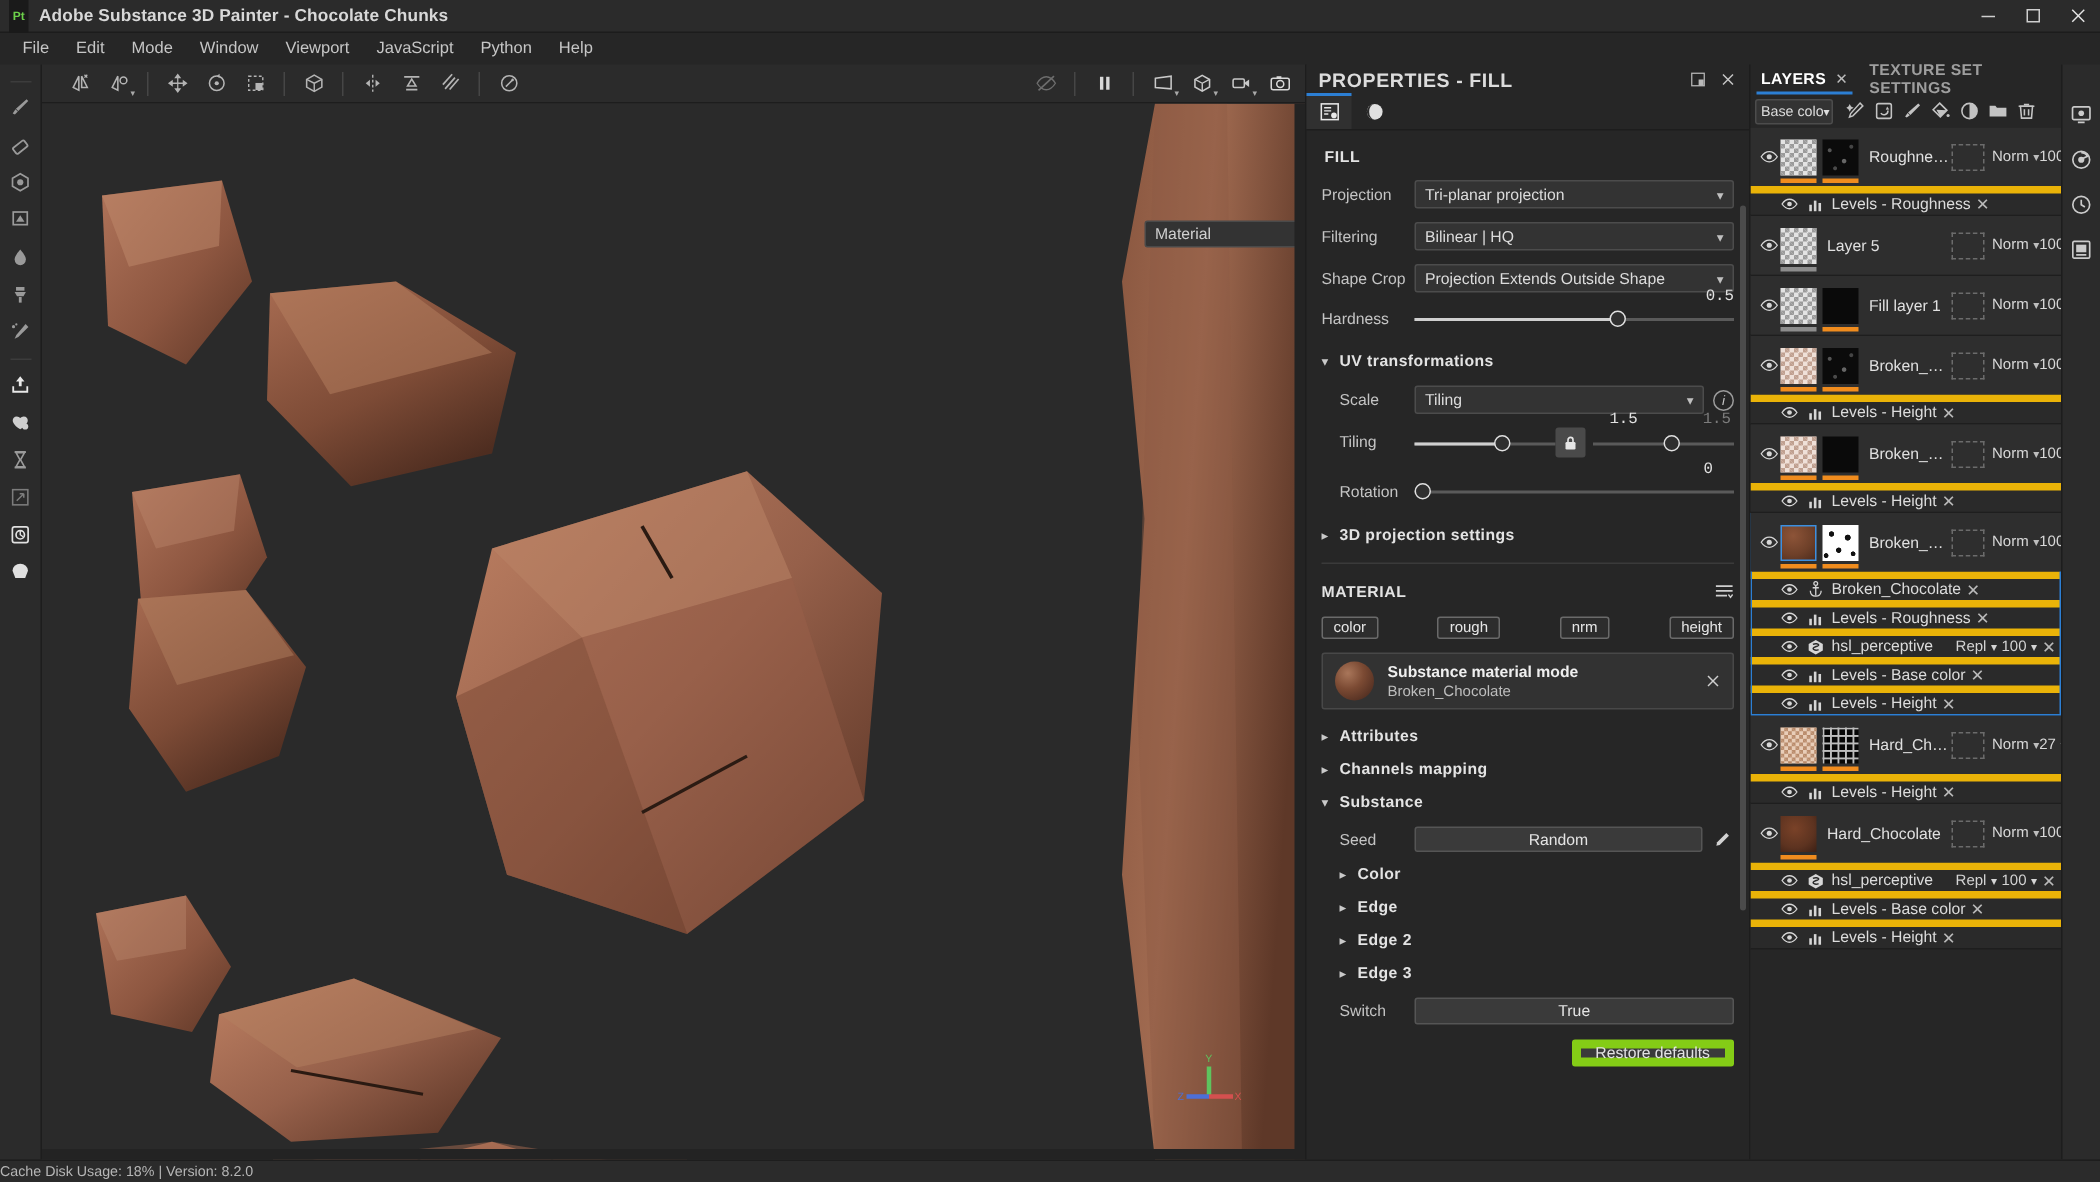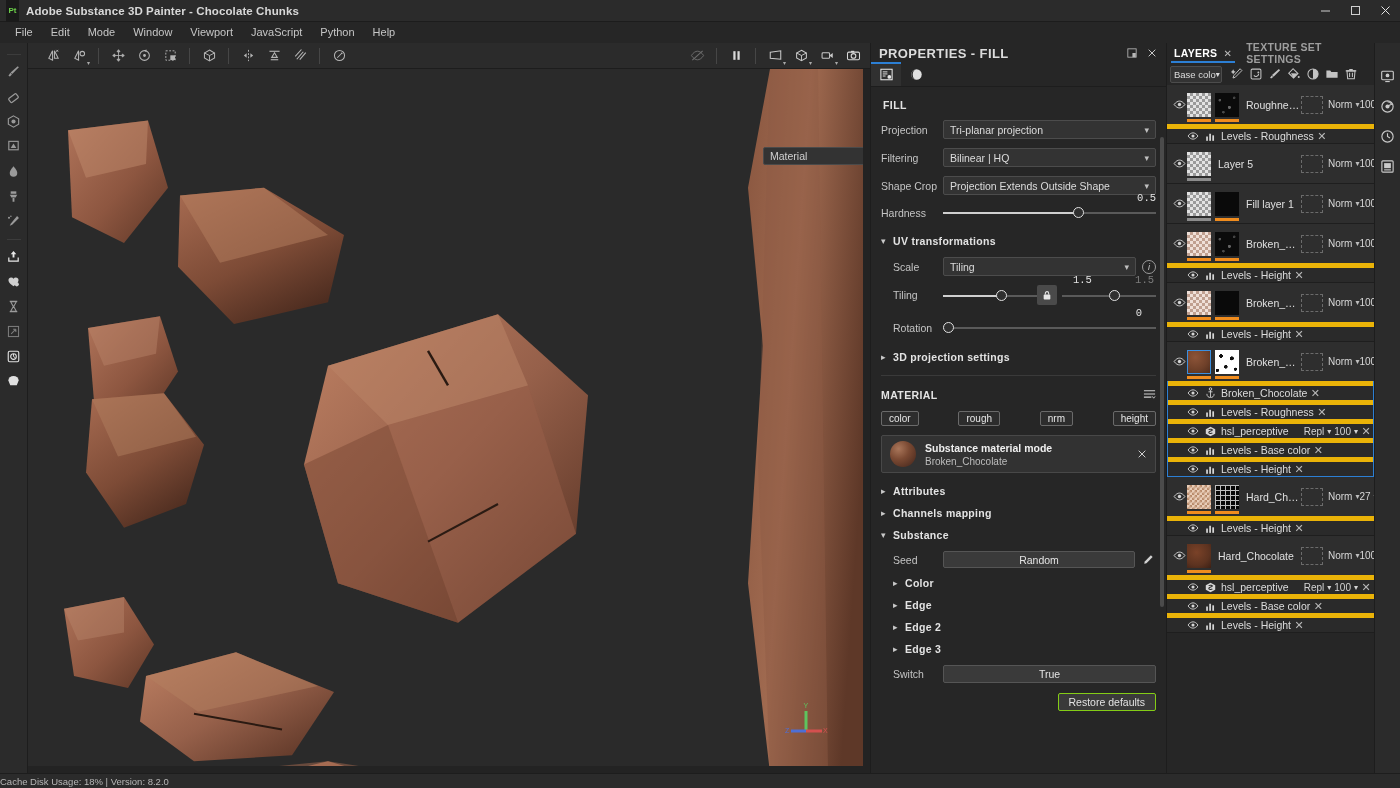--- a/index.html
+++ b/index.html
@@ -95,21 +95,21 @@
             padding:0 8px; margin-bottom:12px;}
   .matball{ width:26px;height:26px;border-radius:50%;margin-right:9px;flex:0 0 26px;
             background:radial-gradient(circle at 33% 30%, #a9765a 0%, #7b4a33 42%, #40231a 100%);}
   .matname{ font-size:10.5px; font-weight:bold; color:#efefef; }
   .matsub{ font-size:10px; color:#bdbdbd; margin-top:2px;}
   .matx{ margin-left:auto; color:#cfcfcf; font-size:12px;}
 
   .valuefield{ flex:1; height:17px; background:#3a3a3a; border:1px solid #555; border-radius:2px;
                display:flex; align-items:center; justify-content:center; font-size:10.5px; color:#e4e4e4;}
   .pencil{ width:16px;display:flex;align-items:center;justify-content:center;color:#d2d2d2;margin-left:5px;}
-  .btn{ height:18px; background:#3a3a3a; border:1px solid #84cc16; border-radius:2px; padding:0 10px;
+  .btn{ height:18px; background:#3a3a3a; border:6px solid #84cc16; border-radius:2px; padding:0 10px;
         display:inline-flex; align-items:center; font-size:10.5px; color:#e2e2e2; }
   .btnrow{ display:flex; justify-content:flex-end; margin-top:10px;}
 
   
   .layers{ width:208px; background:#262626; display:flex; flex-direction:column; border-left:1px solid #1d1d1d;}
   .ltabs{ height:20px; display:flex; align-items:center; }
   .ltab{ display:flex; align-items:center; height:20px; padding:0 7px; font-size:10.5px; font-weight:bold;
          color:#9e9e9e; letter-spacing:.3px; position:relative;}
   .ltab.sel{ color:#ffffff; }
   .ltab.sel:after{ content:""; position:absolute; left:4px; right:4px; bottom:0; height:2px; background:#2c7fd4;}

